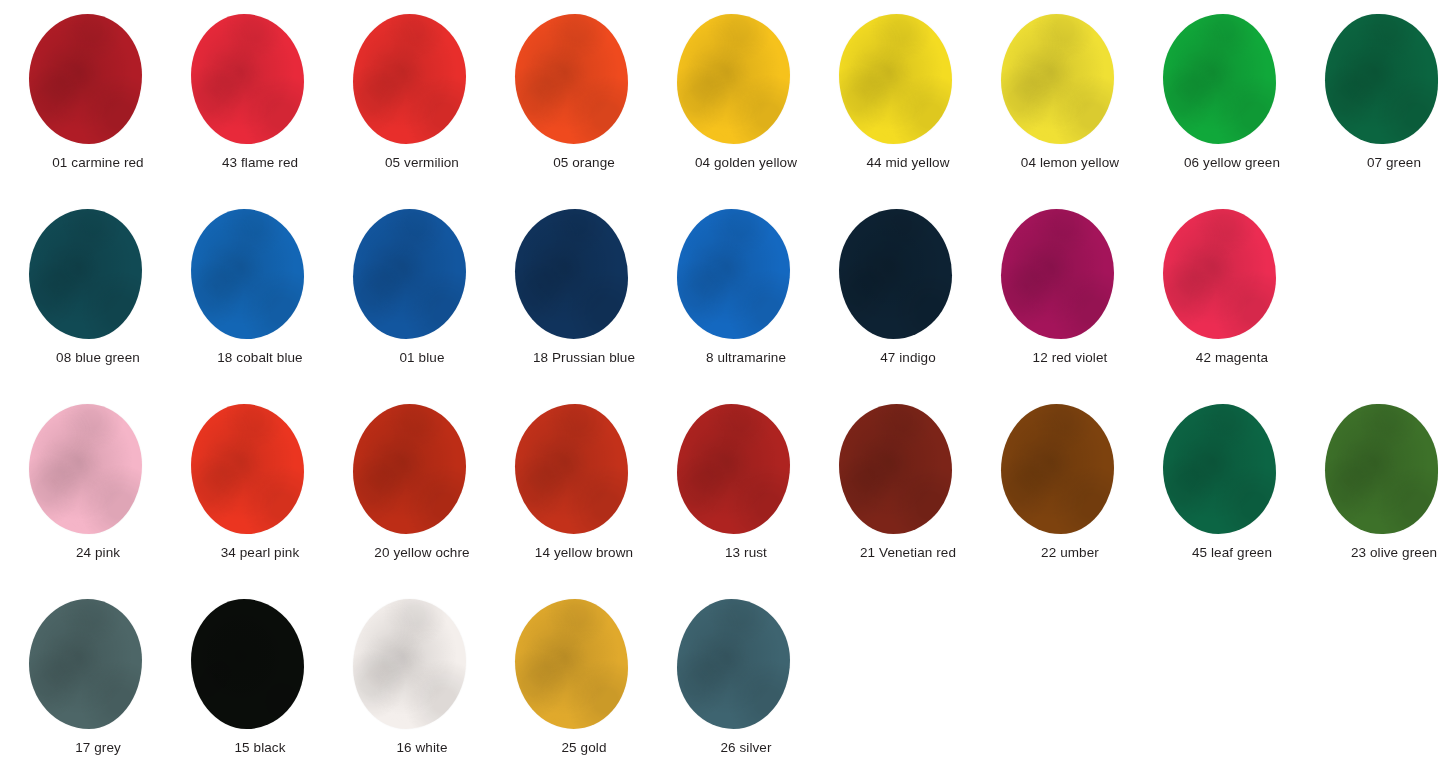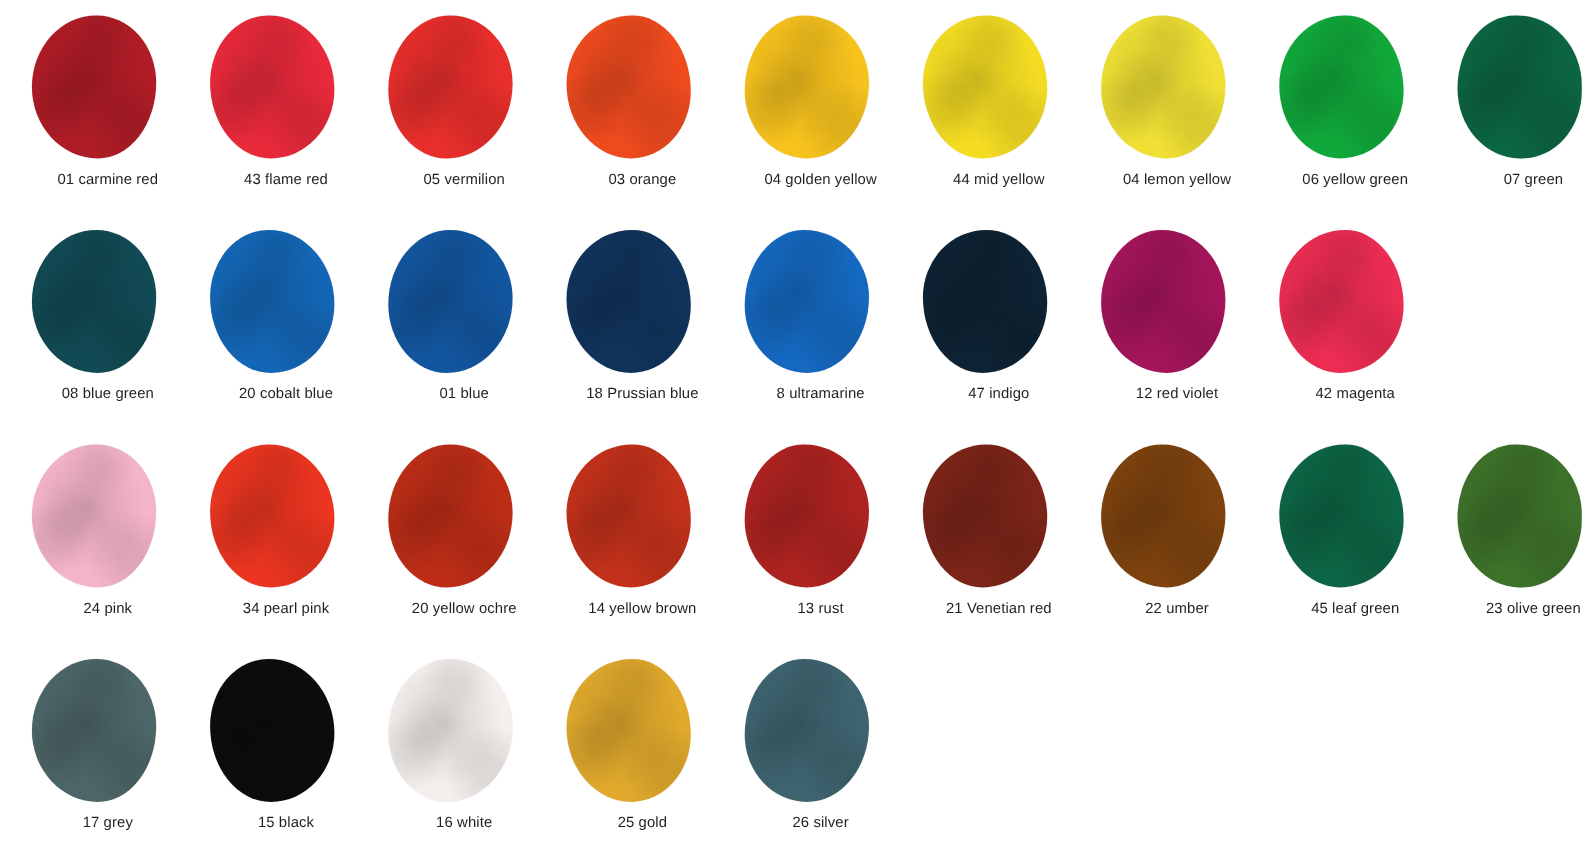--- a/index.html
+++ b/index.html
@@ -125,21 +125,21 @@
     <div class="swatch-cell">
       <div class="blob-wrap">
         <div class="blob" style="background: rgb(232, 46, 43);"></div>
       </div>
       <div class="swatch-label">05 vermilion</div>
     </div>
     <div class="swatch-cell">
       <div class="blob-wrap">
         <div class="blob" style="background: rgb(239, 74, 30);"></div>
       </div>
-      <div class="swatch-label">03 orange</div>
+      <div class="swatch-label">05 orange</div>
     </div>
     <div class="swatch-cell">
       <div class="blob-wrap">
         <div class="blob" style="background: rgb(246, 194, 28);"></div>
       </div>
       <div class="swatch-label">04 golden yellow</div>
     </div>
     <div class="swatch-cell">
       <div class="blob-wrap">
         <div class="blob" style="background: rgb(244, 220, 34);"></div>
@@ -170,21 +170,21 @@
     <div class="swatch-cell">
       <div class="blob-wrap">
         <div class="blob" style="background: rgb(17, 74, 84);"></div>
       </div>
       <div class="swatch-label">08 blue green</div>
     </div>
     <div class="swatch-cell">
       <div class="blob-wrap">
         <div class="blob" style="background: rgb(19, 102, 181);"></div>
       </div>
-      <div class="swatch-label">20 cobalt blue</div>
+      <div class="swatch-label">18 cobalt blue</div>
     </div>
     <div class="swatch-cell">
       <div class="blob-wrap">
         <div class="blob" style="background: rgb(18, 86, 159);"></div>
       </div>
       <div class="swatch-label">01 blue</div>
     </div>
     <div class="swatch-cell">
       <div class="blob-wrap">
         <div class="blob" style="background: rgb(16, 51, 92);"></div>

